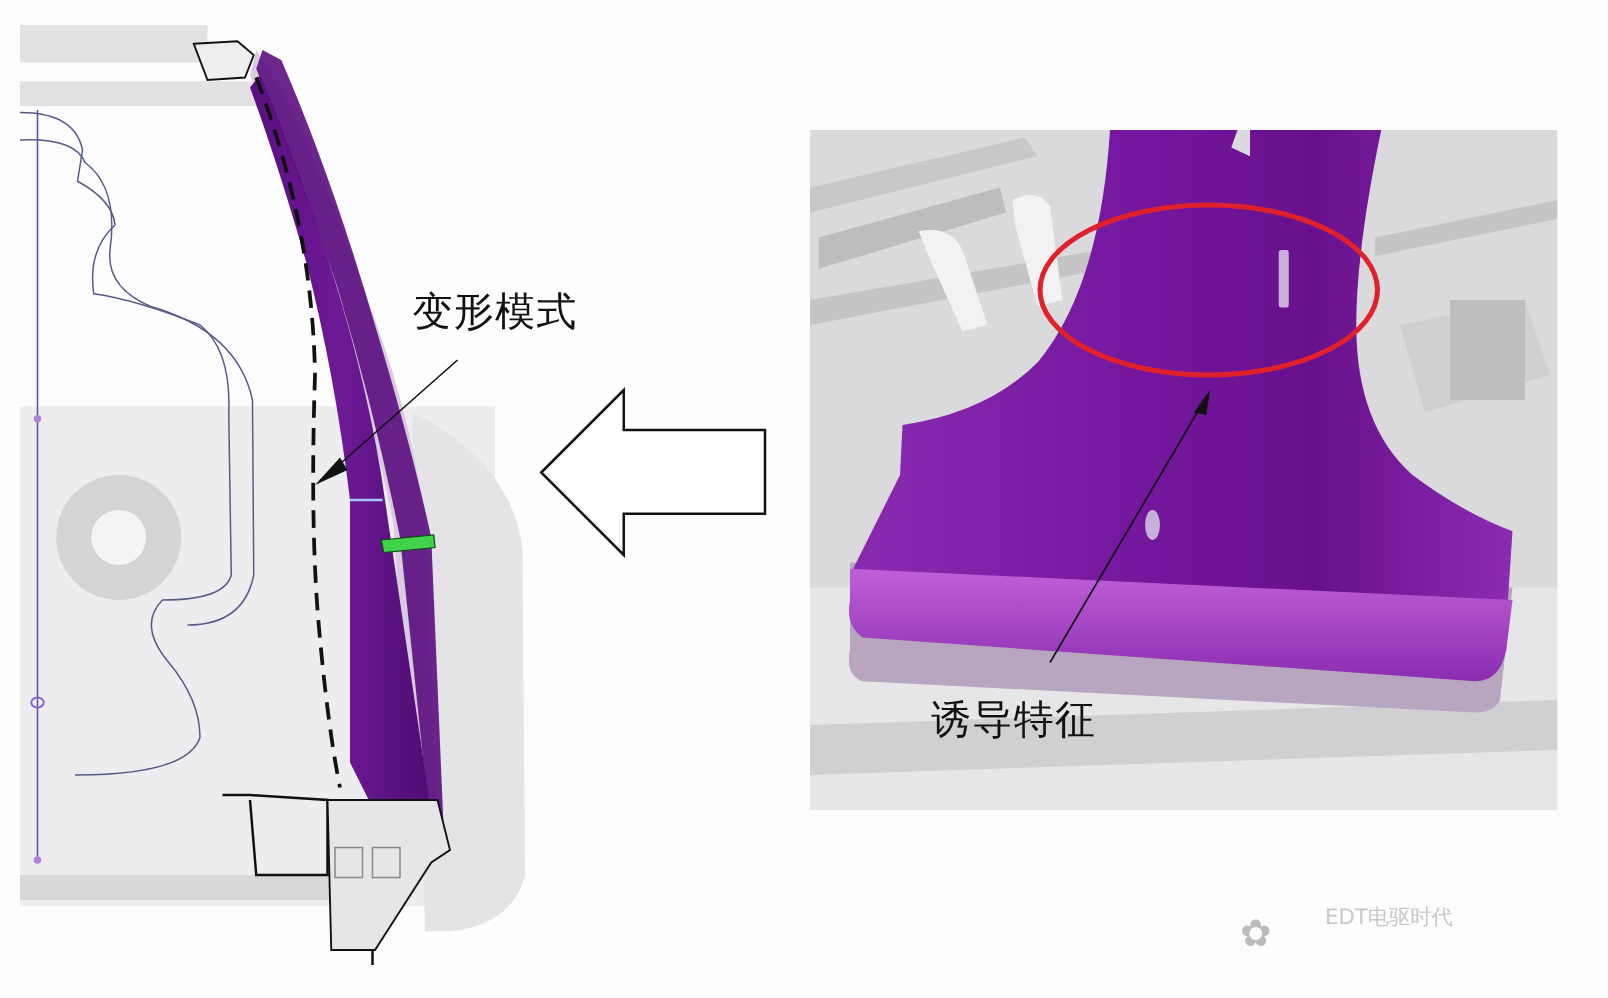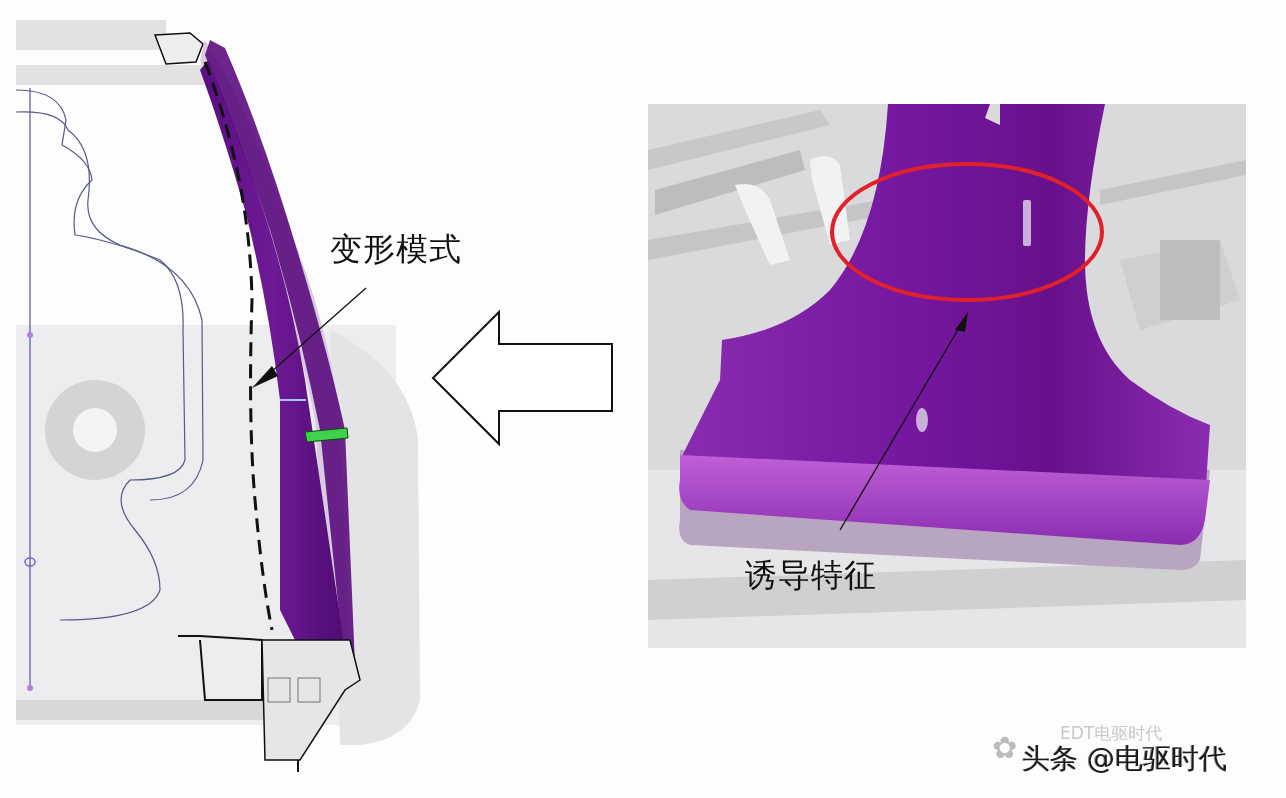--- a/index.html
+++ b/index.html
@@ -108,14 +108,13 @@
   <line x1="966" y1="316" x2="840" y2="530" stroke="#111" stroke-width="1.3"></line>
   <path d="M968 312 L955 330 L965 332 Z" fill="#111"></path>
 </svg>
 
 <div id="label-deform" class="label">变形模式</div>
 <div id="label-induce" class="label">诱导特征</div>
 
 <div id="watermark">
   <span id="wm-icon">✿</span>
   <span id="wm-back">EDT电驱时代</span>
-  <span id="wm-front">头条 @电驱时代</span>
 </div>
 
 </body></html>

